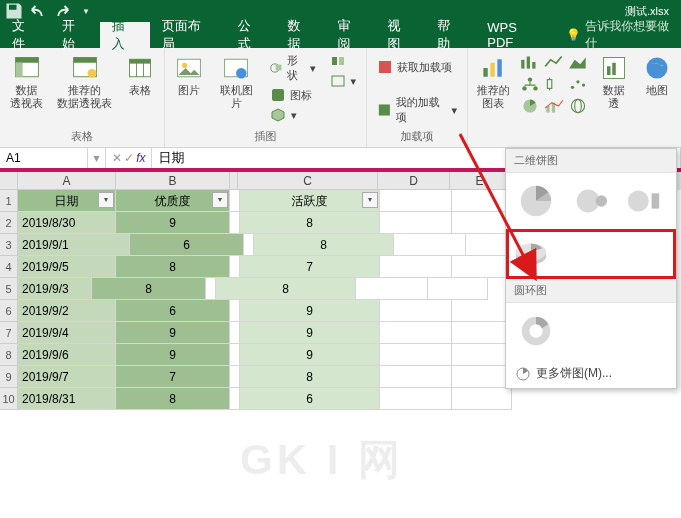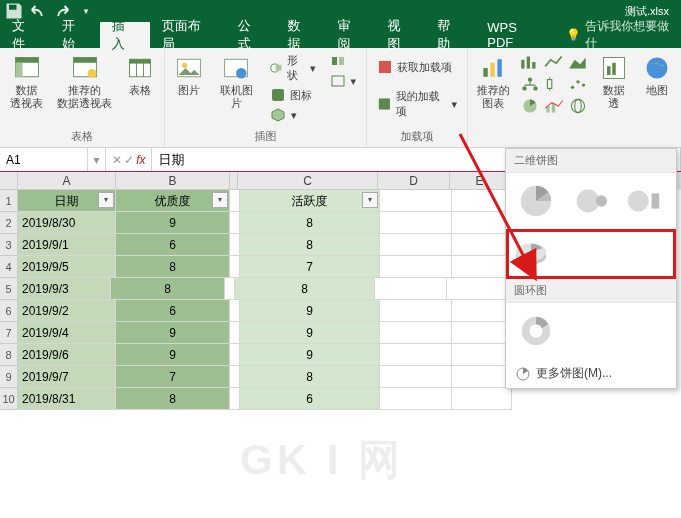--- a/index.html
+++ b/index.html
@@ -21,26 +21,26 @@
 .big-btn .ico{width:28px;height:28px}
 .big-btn span{font-size:11px;color:#444;text-align:center;line-height:13px}
 .small-stack{display:flex;flex-direction:column;gap:2px}
 .small-btn{display:flex;align-items:center;gap:4px;padding:1px 4px;cursor:pointer}
 .small-btn .ico{width:16px;height:16px}
 .small-btn span{font-size:11px;color:#444}
 .chart-grid{display:grid;grid-template-columns:repeat(3,22px);grid-template-rows:repeat(3,20px);gap:2px}
 .chart-cell{width:22px;height:20px;display:flex;align-items:center;justify-content:center;cursor:pointer}
 .chart-cell svg{width:22px;height:18px}
 .dd-caret{font-size:8px;color:#666;margin-left:1px}
-.namebox-row{height:24px;display:flex;align-items:flex-start;border-bottom:1px solid #be185d;background:#fff}
+.namebox-row{height:24px;display:flex;align-items:flex-start;border-bottom:4px solid #be185d;background:#fff}
 .namebox-row .cell{border-right:1px solid #d4d4d4;height:100%;display:flex;align-items:center;padding:0 6px}
 .namebox{width:88px}
 .namebox input{border:none;width:100%;font-size:12px;outline:none}
 .fx-btns{display:flex;gap:2px;color:#999;padding:0 6px}
-.fx-lbl{font-style:italic;color:#b91c1c}
+.fx-lbl{font-style:italic;color:#4c1d95}
 .formula-bar{flex:1;padding:0 8px;font-size:13px}
 .sheet-area{position:relative;height:346px;overflow:hidden}
 .col-headers{display:flex;height:18px;margin-left:18px;background:#e8e8e8}
 .col-headers .ch{border-right:1px solid #ccc;border-bottom:1px solid #ccc;text-align:center;font-size:12px;color:#444;line-height:18px}
 .corner{position:absolute;left:0;top:0;width:18px;height:18px;background:#e8e8e8;border-right:1px solid #ccc;border-bottom:1px solid #ccc}
 .rows-wrap{display:flex}
 .row-headers{width:18px;background:#e8e8e8}
 .row-headers .rh{height:22px;border-bottom:1px solid #ccc;border-right:1px solid #ccc;text-align:center;font-size:11px;color:#555;line-height:22px}
 .grid{position:relative}
 .grid-row{display:flex;height:22px}
@@ -192,21 +192,21 @@
             </svg>
             <span class="dd-caret">▾</span>
           </div>
       </div>
     </div>
     <div class="rg-label">插图</div>
   </div>
 
   <div class="ribbon-group">
     <div class="rg-body">
-      <div class="small-stack" style="gap:12px;padding-top:6px">
+      <div class="small-stack" style="gap:18px;padding-top:6px">
         <div class="small-btn">
           <svg class="ico" viewBox="0 0 16 16">
               <rect x="2" y="2" width="12" height="12" fill="#d9534f"></rect>
             </svg>
           <span>获取加载项</span>
         </div>
         <div class="small-btn">
           <svg class="ico" viewBox="0 0 16 16">
               <rect x="2" y="2" width="12" height="12" fill="#5b8a4a"></rect>
             </svg>
@@ -359,37 +359,37 @@
       <div id="data-rows">
           <div class="grid-row">
             <div class="grid-cell data-a" style="width:98px">2019/8/30</div>
             <div class="grid-cell data-b" style="width:114px">9</div>
             <div class="grid-cell gap-c"></div>
             <div class="grid-cell data-c" style="width:140px">8</div>
             <div class="grid-cell blank" style="width:72px"></div>
             <div class="grid-cell blank" style="width:60px"></div>
           </div>
           <div class="grid-row">
-            <div class="grid-cell data-a" style="width:98px">2019/9/1</div>
+            <div class="grid-cell data-a" style="width:112px">2019/9/1</div>
             <div class="grid-cell data-b" style="width:114px">6</div>
             <div class="grid-cell gap-c"></div>
             <div class="grid-cell data-c" style="width:140px">8</div>
             <div class="grid-cell blank" style="width:72px"></div>
             <div class="grid-cell blank" style="width:60px"></div>
           </div>
           <div class="grid-row">
             <div class="grid-cell data-a" style="width:98px">2019/9/5</div>
             <div class="grid-cell data-b" style="width:114px">8</div>
             <div class="grid-cell gap-c"></div>
             <div class="grid-cell data-c" style="width:140px">7</div>
             <div class="grid-cell blank" style="width:72px"></div>
             <div class="grid-cell blank" style="width:60px"></div>
           </div>
           <div class="grid-row">
-            <div class="grid-cell data-a" style="width:93px">2019/9/3</div>
+            <div class="grid-cell data-a" style="width:74px">2019/9/3</div>
             <div class="grid-cell data-b" style="width:114px">8</div>
             <div class="grid-cell gap-c"></div>
             <div class="grid-cell data-c" style="width:140px">8</div>
             <div class="grid-cell blank" style="width:72px"></div>
             <div class="grid-cell blank" style="width:60px"></div>
           </div>
           <div class="grid-row">
             <div class="grid-cell data-a" style="width:98px">2019/9/2</div>
             <div class="grid-cell data-b" style="width:114px">6</div>
             <div class="grid-cell gap-c"></div>

